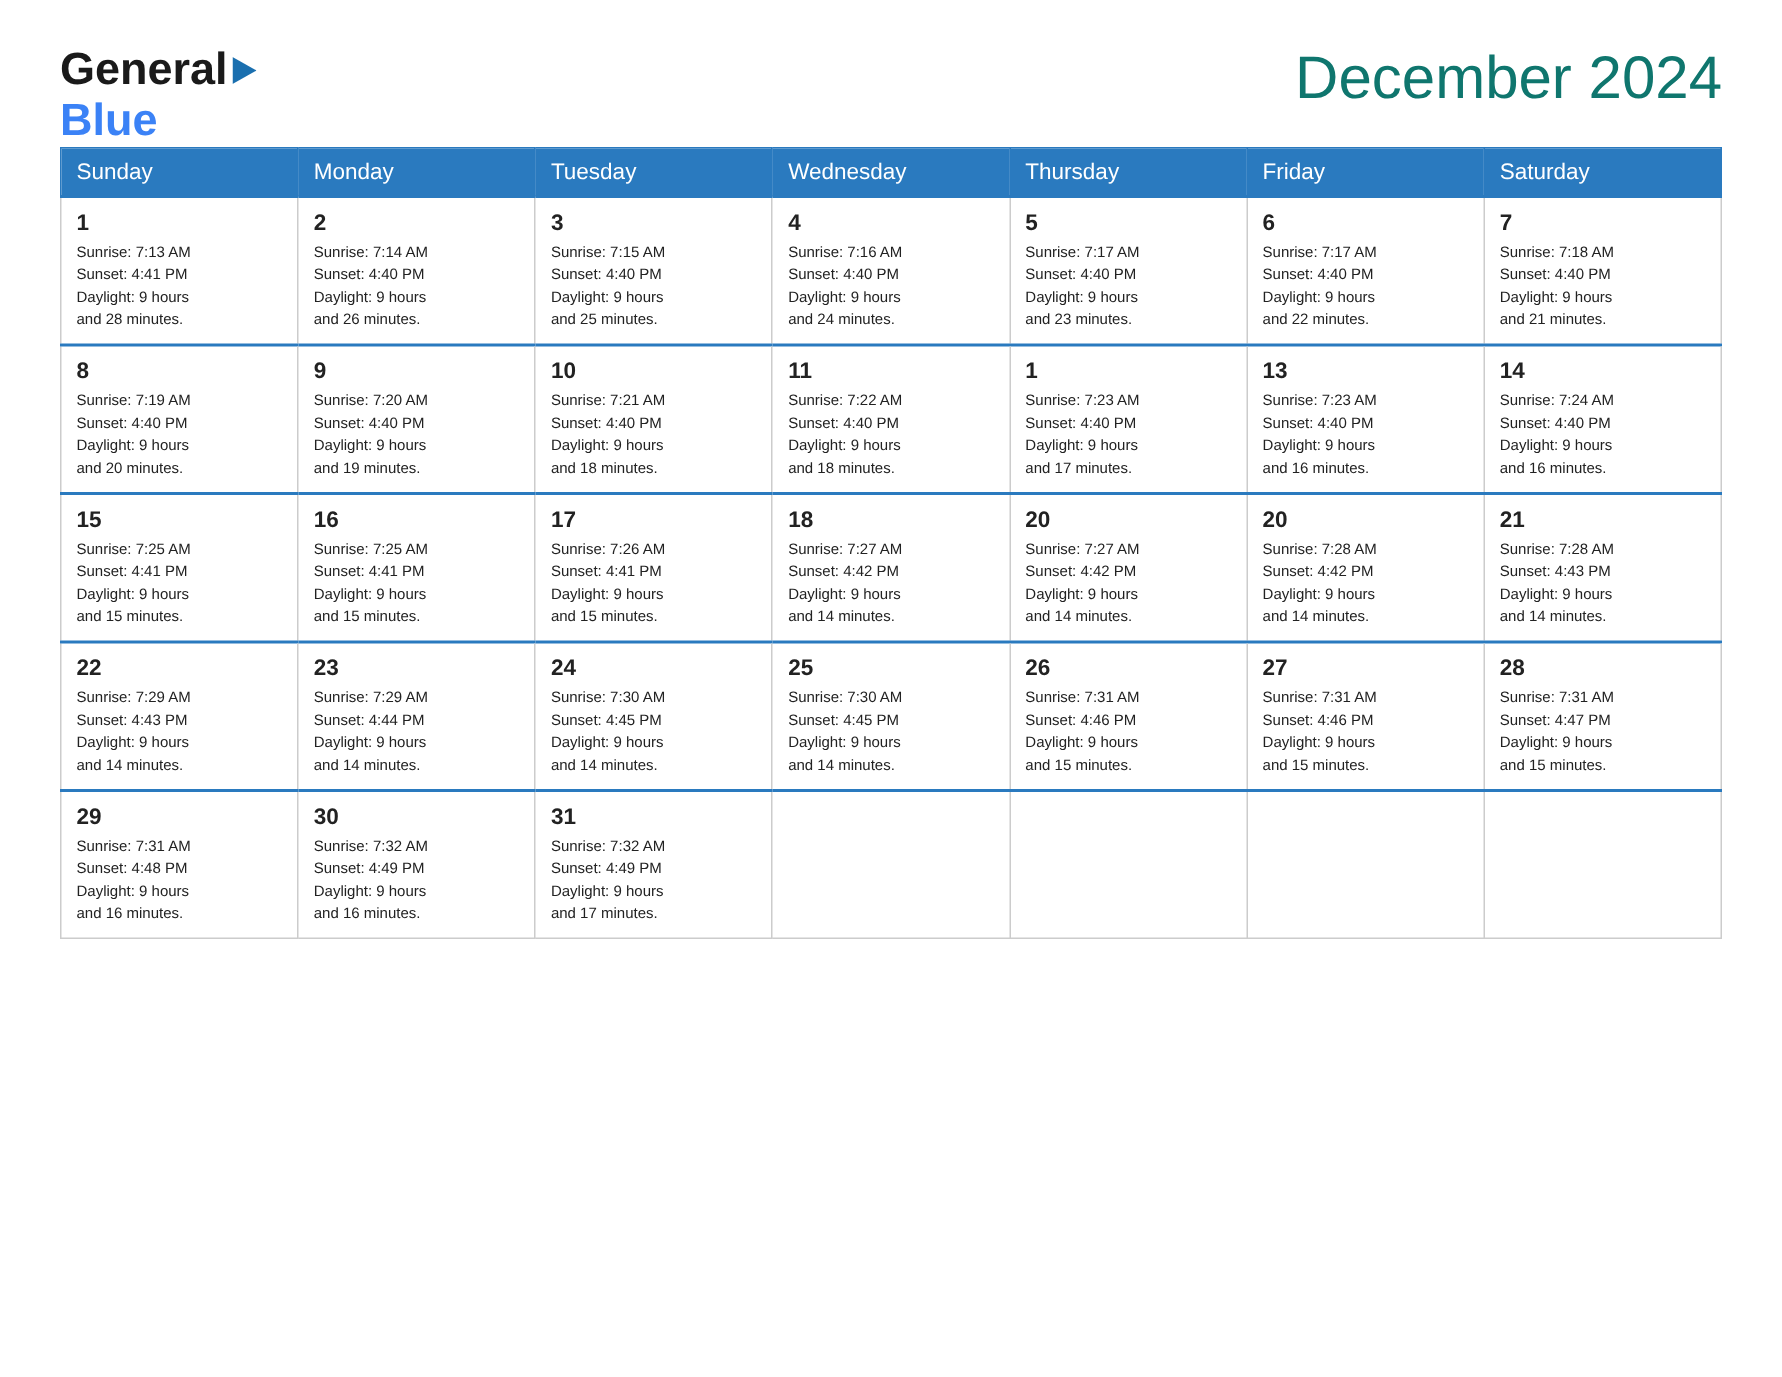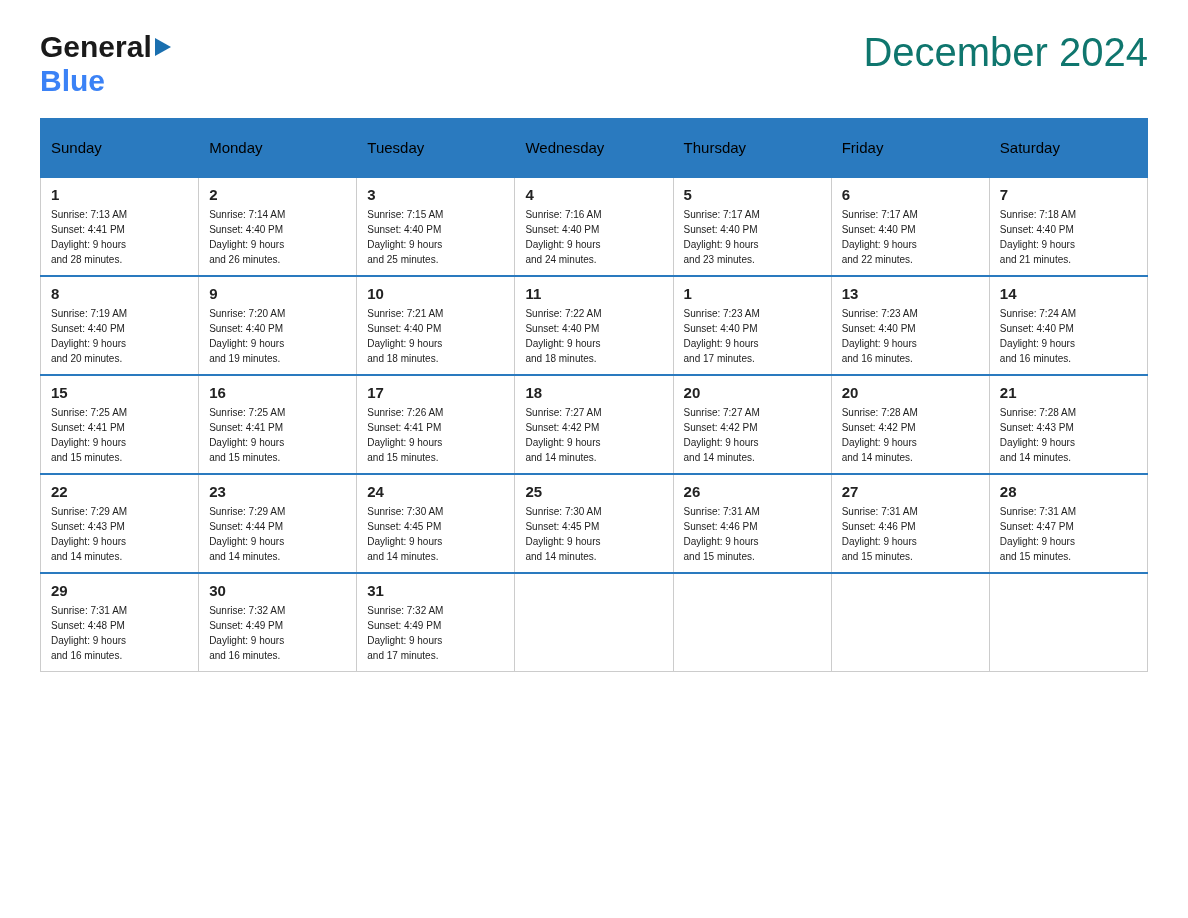--- a/index.html
+++ b/index.html
@@ -7,21 +7,20 @@
       font-family: Arial, sans-serif;
       background: #fff;
       padding: 30px 40px;
       width: 1188px;
       min-height: 918px;
     }
     .header-area {
       display: flex;
       justify-content: space-between;
       align-items: flex-start;
-      margin-bottom: 20px;
     }
     .logo {
       display: flex;
       flex-direction: column;
       align-items: flex-start;
     }
     .logo-row1 { display: flex; align-items: center; }
     .title-area { text-align: right; }
     .month-title {
       font-size: 40px;
@@ -34,24 +33,24 @@
       color: #444;
       margin-top: 4px;
     }
     .calendar-table {
       width: 100%;
       border-collapse: collapse;
       border: 1px solid #aaa;
     }
     .calendar-table thead tr th {
       background-color: #2a7abf;
-      color: #000000;
+      color: #ffffff;
       font-size: 15px;
       font-weight: normal;
-      padding: 20px 10px;
+      padding: 7px 10px;
       text-align: left;
       border: 1px solid #2a7abf;
     }
     .calendar-table tbody tr td {
       vertical-align: top;
       padding: 8px 10px;
       font-size: 13px;
       color: #222;
       border: 1px solid #ccc;
       border-top: 2px solid #2a7abf;

